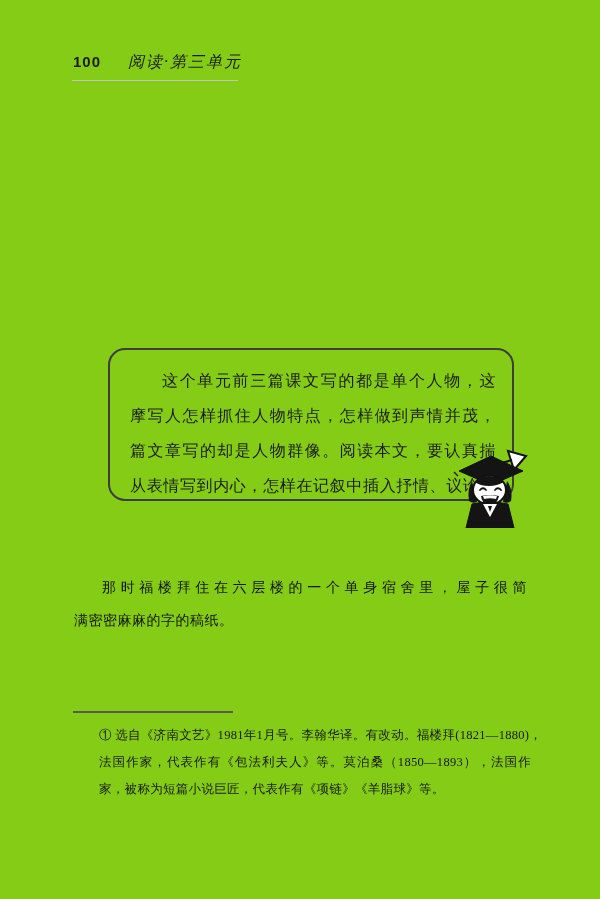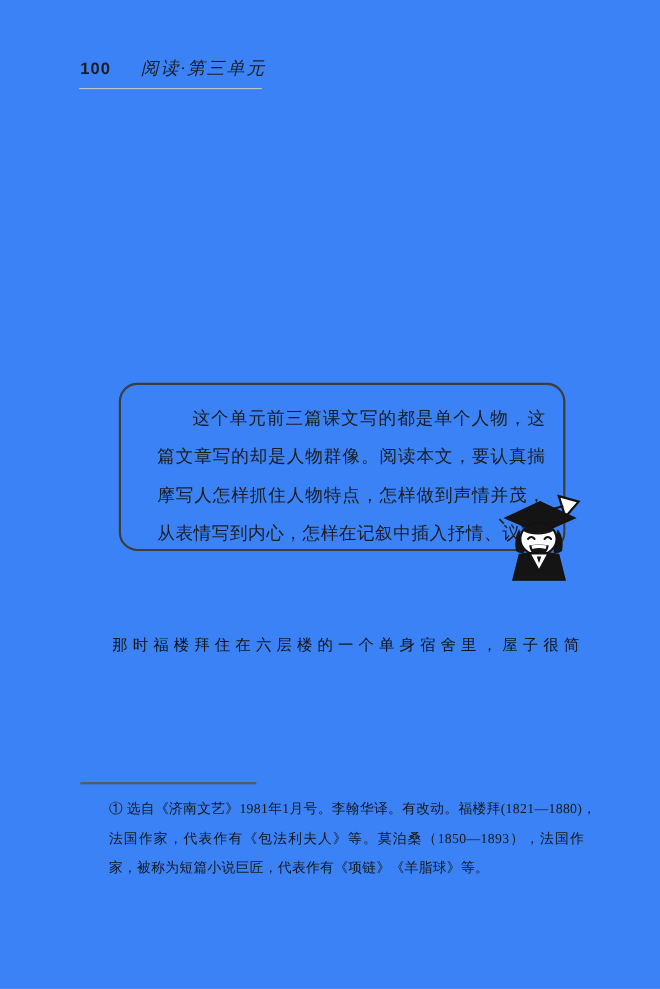--- a/index.html
+++ b/index.html
@@ -1,21 +1,21 @@
 <!DOCTYPE html>
 <html><head>
 <meta charset="utf-8">
 <style>
   html,body{margin:0;padding:0;}
   body{background:#e9e9e7;}
   .page{
     position:relative;
     width:600px;height:899px;
     margin:0 auto;
-    background:#3b82f6;
+    background:#84cc16;
     color:#1c1c1c;
     font-family:"Liberation Serif", serif;
     overflow:hidden;
   }
 
   
   .header{
     position:absolute;left:73px;top:52px;
     display:flex;align-items:baseline;
   }
@@ -58,21 +58,20 @@
   }
 
   
   .intro-box{
     position:absolute;left:108px;top:348px;
     width:406px;height:153px;box-sizing:border-box;
     border:2px solid #3d3d3b;border-radius:17px;
   }
   .intro-text{
     padding:13px 16px 0 20px;
-    margin-left:13px;
   }
   .intro-line{
     font-size:16px;line-height:35px;letter-spacing:0.5px;
     text-align:justify;text-align-last:justify;
     white-space:nowrap;overflow:visible;
   }
   .intro-line.first{text-indent:2em;}
 
   
   .mascot{
@@ -116,22 +115,22 @@
   <div class="header">
     <span class="page-number">100</span>
     <span class="section-title">阅读·第三单元</span>
   </div>
   <div class="header-rule"></div>
 
 
   <div class="intro-box">
     <div class="intro-text">
       <div class="intro-line first">这个单元前三篇课文写的都是单个人物，这</div>
+      <div class="intro-line">摩写人怎样抓住人物特点，怎样做到声情并茂，</div>
       <div class="intro-line">篇文章写的却是人物群像。阅读本文，要认真揣</div>
-      <div class="intro-line">摩写人怎样抓住人物特点，怎样做到声情并茂，</div>
       <div class="intro-line">从表情写到内心，怎样在记叙中插入抒情、议论。</div>
     </div>
   </div>
 
   <div class="mascot">
     <svg width="84" height="80" viewBox="0 0 84 80" xmlns="http://www.w3.org/2000/svg">
 
       <path d="M4,24 l4,4" stroke="#222" stroke-width="1.5" fill="none"></path>
 
       <polygon points="58,3 76,8 64,22" fill="#fff" stroke="#111" stroke-width="2"></polygon>
@@ -154,20 +153,21 @@
 
       <path d="M22,56 Q40,52 58,56 L64,80 L16,80 z" fill="#141414" stroke="#111" stroke-width="1"></path>
 
       <polygon points="33,56 47,56 40,69" fill="#fff"></polygon>
       <polygon points="38,58 42,58 40,64" fill="#141414"></polygon>
     </svg>
   </div>
 
   <div class="body-text">
     <div class="body-line first">那时福楼拜住在六层楼的一个单身宿舍里，屋子很简</div>
+    <div class="body-line last">满密密麻麻的字的稿纸。</div>
   </div>
 
   <div class="footnote-rule"></div>
   <div class="footnote">
     <div class="footnote-line">①  选自《济南文艺》1981年1月号。李翰华译。有改动。福楼拜(1821—1880)，</div>
     <div class="footnote-line">法国作家，代表作有《包法利夫人》等。莫泊桑（1850—1893），法国作</div>
     <div class="footnote-line last">家，被称为短篇小说巨匠，代表作有《项链》《羊脂球》等。</div>
   </div>
 
 </div>

